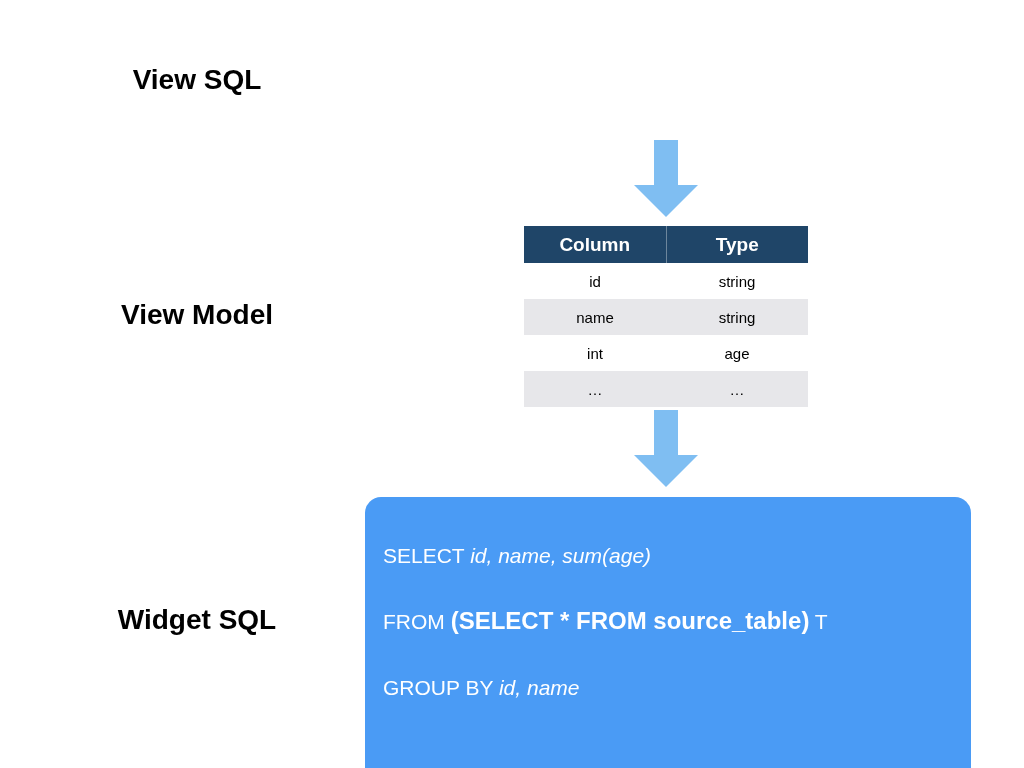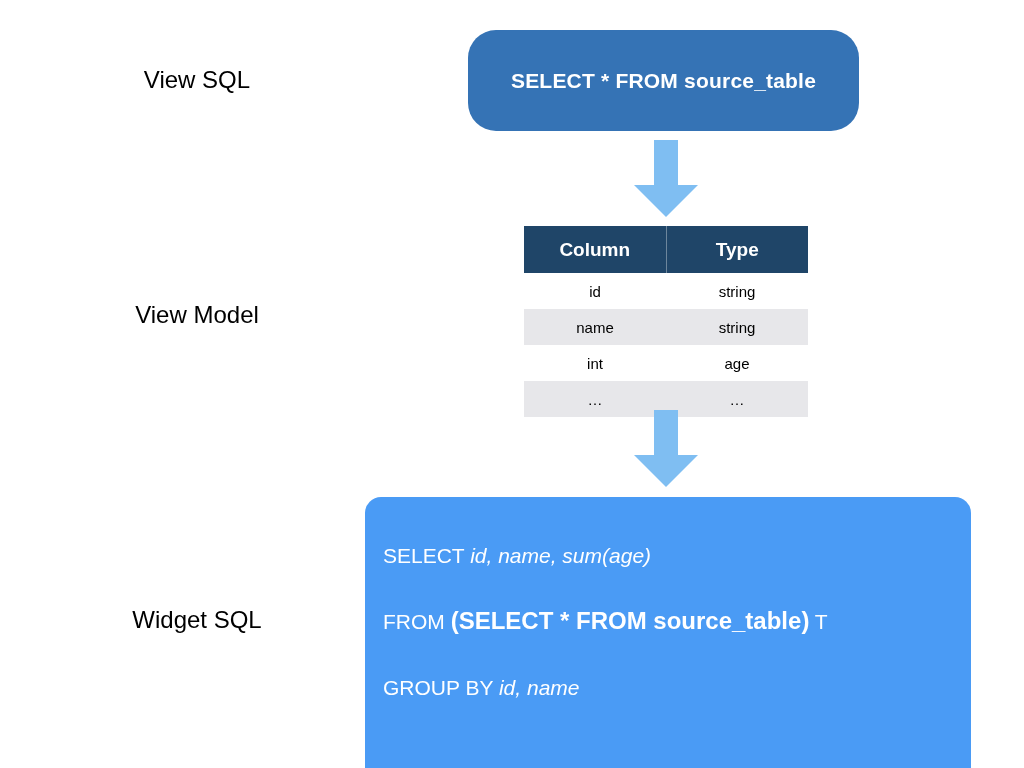--- a/index.html
+++ b/index.html
@@ -6,22 +6,22 @@
   html, body { width: 1024px; height: 768px; background: #ffffff; overflow: hidden; }
   body { font-family: "Liberation Sans", sans-serif; }
   .stage { position: relative; width: 1024px; height: 768px; background: #ffffff; }
 
   
   .row-label {
     position: absolute;
     left: 67px;
     width: 260px;
     text-align: center;
-    font-size: 24px;
-    font-weight: 400;
+    font-size: 28px;
+    font-weight: 700;
     color: var(--label-text, #000);
     line-height: 32px;
   }
   .row-label.view-sql   { top: 64px; }
   .row-label.view-model { top: 299px; }
   .row-label.widget-sql { top: 604px; }
 
   
   .view-sql-box {
     position: absolute;
@@ -48,21 +48,21 @@
   .arrow.arrow-2 { left: 634px; top: 410px; }
 
   
   .vm-table {
     position: absolute;
     left: 524px; top: 226px;
     width: 284px;
   }
   .vm-table .thead {
     display: flex;
-    height: 47px;
+    height: 37px;
     background: var(--table-header-bg, #1F4568);
   }
   .vm-table .th {
     flex: 1;
     display: flex; align-items: center; justify-content: center;
     color: var(--text-on-blue, #fff);
     font-size: 19px;
     font-weight: 700;
   }
   .vm-table .th + .th { border-left: 1px solid rgba(255,255,255,0.35); }
@@ -105,23 +105,20 @@
 </style>
 </head>
 <body>
 
 <div class="stage">
 
   <div class="row-label view-sql">View SQL</div>
   <div class="row-label widget-sql">Widget SQL</div>
   <div class="row-label view-model">View Model</div>
 
-  <div class="view-sql-box">
-    <span class="sql-text">SELECT * FROM source_table</span>
-  </div>
 
   <svg class="arrow arrow-1" viewBox="0 0 64 77" aria-hidden="true">
     <polygon fill="currentColor" points="20,0 44,0 44,45 64,45 32,77 0,45 20,45"></polygon>
   </svg>
 
   <div class="vm-table">
     <div class="thead">
       <div class="th">Column</div>
       <div class="th">Type</div>
     </div>

